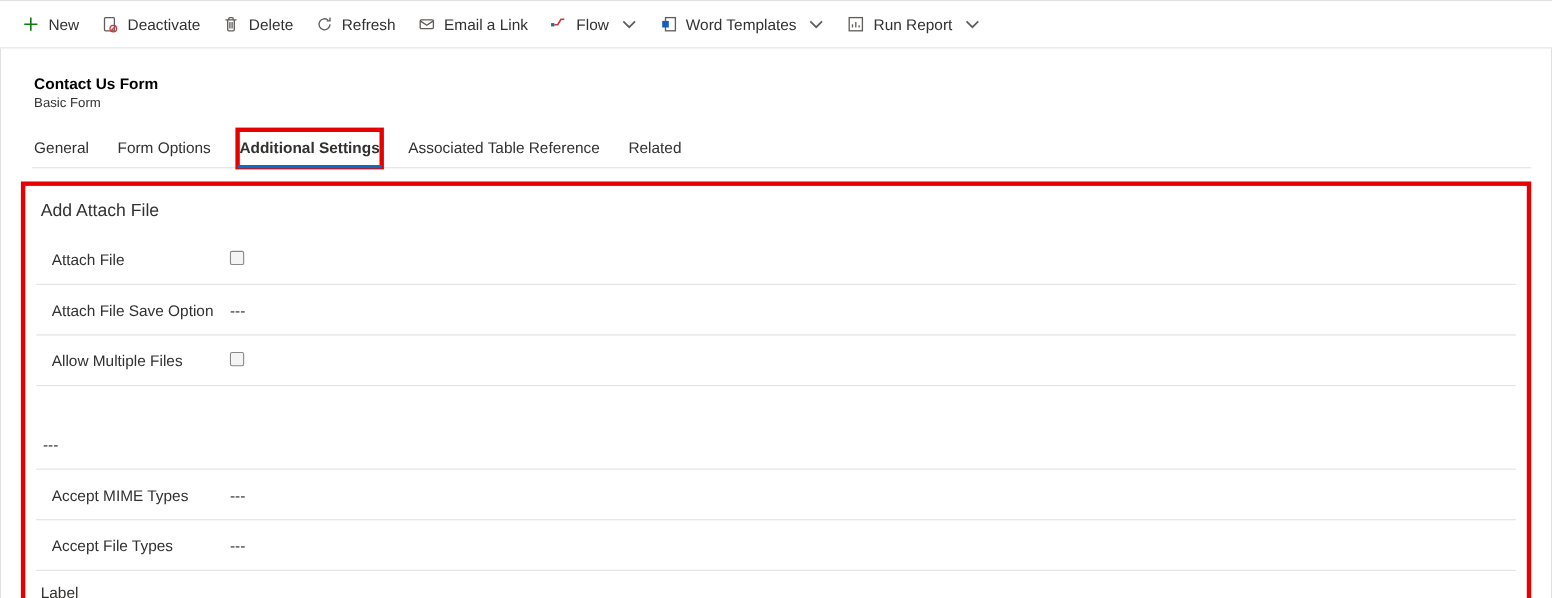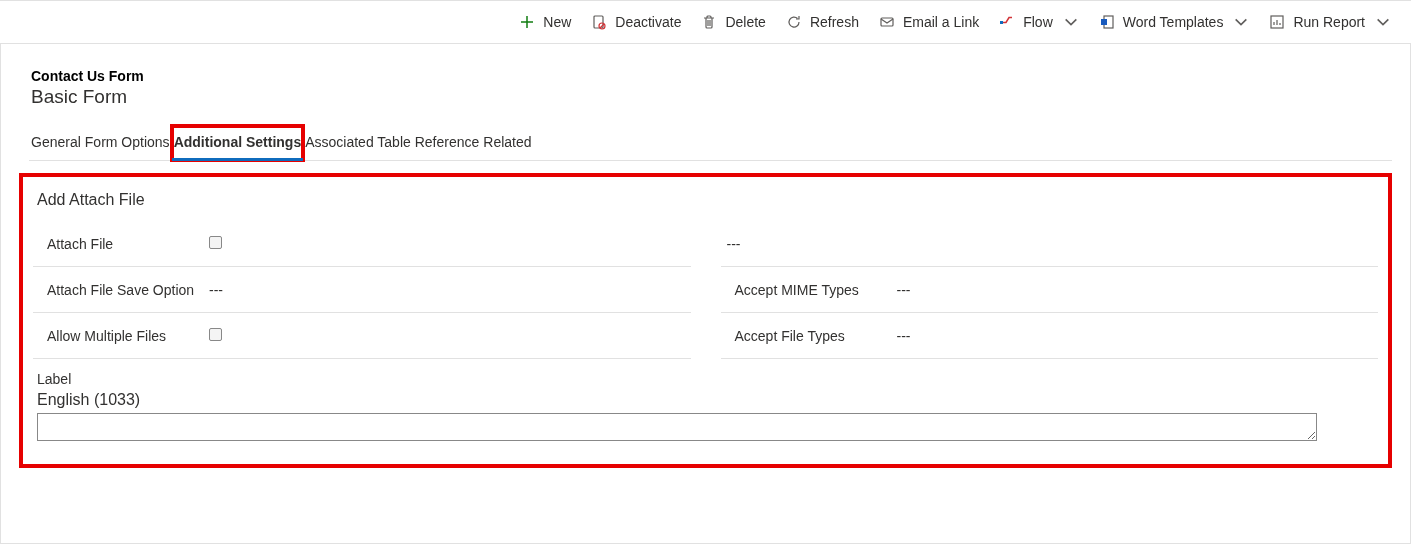--- a/index.html
+++ b/index.html
@@ -4,41 +4,40 @@
 <style>
 * { box-sizing: border-box; margin: 0; padding: 0; }
 body { font-family: "Segoe UI", Arial, sans-serif; font-size: 14px; color: #323130; background: #fff; }
 
 .page { width: 1411px; height: 544px; position: relative; }
 
 .cmdbar {
   display: flex; align-items: center; gap: 20px;
   padding: 10px 20px; border: 1px solid #e1e1e1; border-left: none; border-right: none;
   height: 44px;
-  justify-content: flex-end;
 }
 .cmd { display: flex; align-items: center; gap: 8px; cursor: pointer; color: #323130; font-size: 14px; }
 .cmd svg { width: 16px; height: 16px; }
 .chev { width: 12px; height: 12px; margin-left: 2px; }
 
 .content { border: 1px solid #e1e1e1; border-top: none; padding: 18px 18px 0 18px; min-height: 500px; }
 .title { font-size: 14px; font-weight: 600; color: #000; margin: 6px 0 0 12px; }
-.subtitle { font-size: 19px; color: #323130; margin: 2px 0 18px 12px; }
+.subtitle { font-size: 12px; color: #323130; margin: 2px 0 18px 12px; }
 
-.tabs { display: flex; margin-left: 10px; border-bottom: 1px solid #e1e1e1; padding-bottom: 0; text-align: right; }
+.tabs { display: flex; gap: 22px; margin-left: 10px; border-bottom: 1px solid #e1e1e1; padding-bottom: 0; text-align: right; }
 .tab { padding: 8px 2px 10px 2px; cursor: pointer; font-size: 14px; color: #323130; position: relative; }
 .tab.active { font-weight: 600; }
 .tab.active::after { content: ""; position: absolute; left: 0; right: 0; bottom: -1px; height: 3px; background: #0f6cbd; }
 .tab.hl { outline: 4px solid #e60000; outline-offset: -2px; }
 
 .hl-box { border: 4px solid #e60000; margin-top: 12px; padding: 10px 10px 20px 10px; }
 
 .section-title { font-size: 16px; color: #323130; margin: 4px 0 12px 4px; }
 
-.cols { display: flex; gap: 30px; }
+.cols { display: flex; gap: 30px; flex-direction: column; }
 .col { flex: 1; }
 
 .row { display: flex; align-items: center; border-bottom: 1px solid #e1e1e1; min-height: 46px; padding: 8px 0; }
 .row .lbl { width: 170px; font-size: 14px; color: #323130; padding-left: 14px; padding-right: 8px; }
 .row .val { flex: 1; font-size: 14px; color: #323130; padding-left: 6px; }
 .cbx { width: 13px; height: 13px; border: 1px solid #888; border-radius: 2px; background: #f4f4f4; display: inline-block; }
 
 .label-block { margin-top: 12px; padding-left: 4px; }
 .label-title { font-size: 14px; color: #323130; margin-bottom: 4px; }
 .lang { font-size: 16px; color: #323130; margin-bottom: 4px; }

